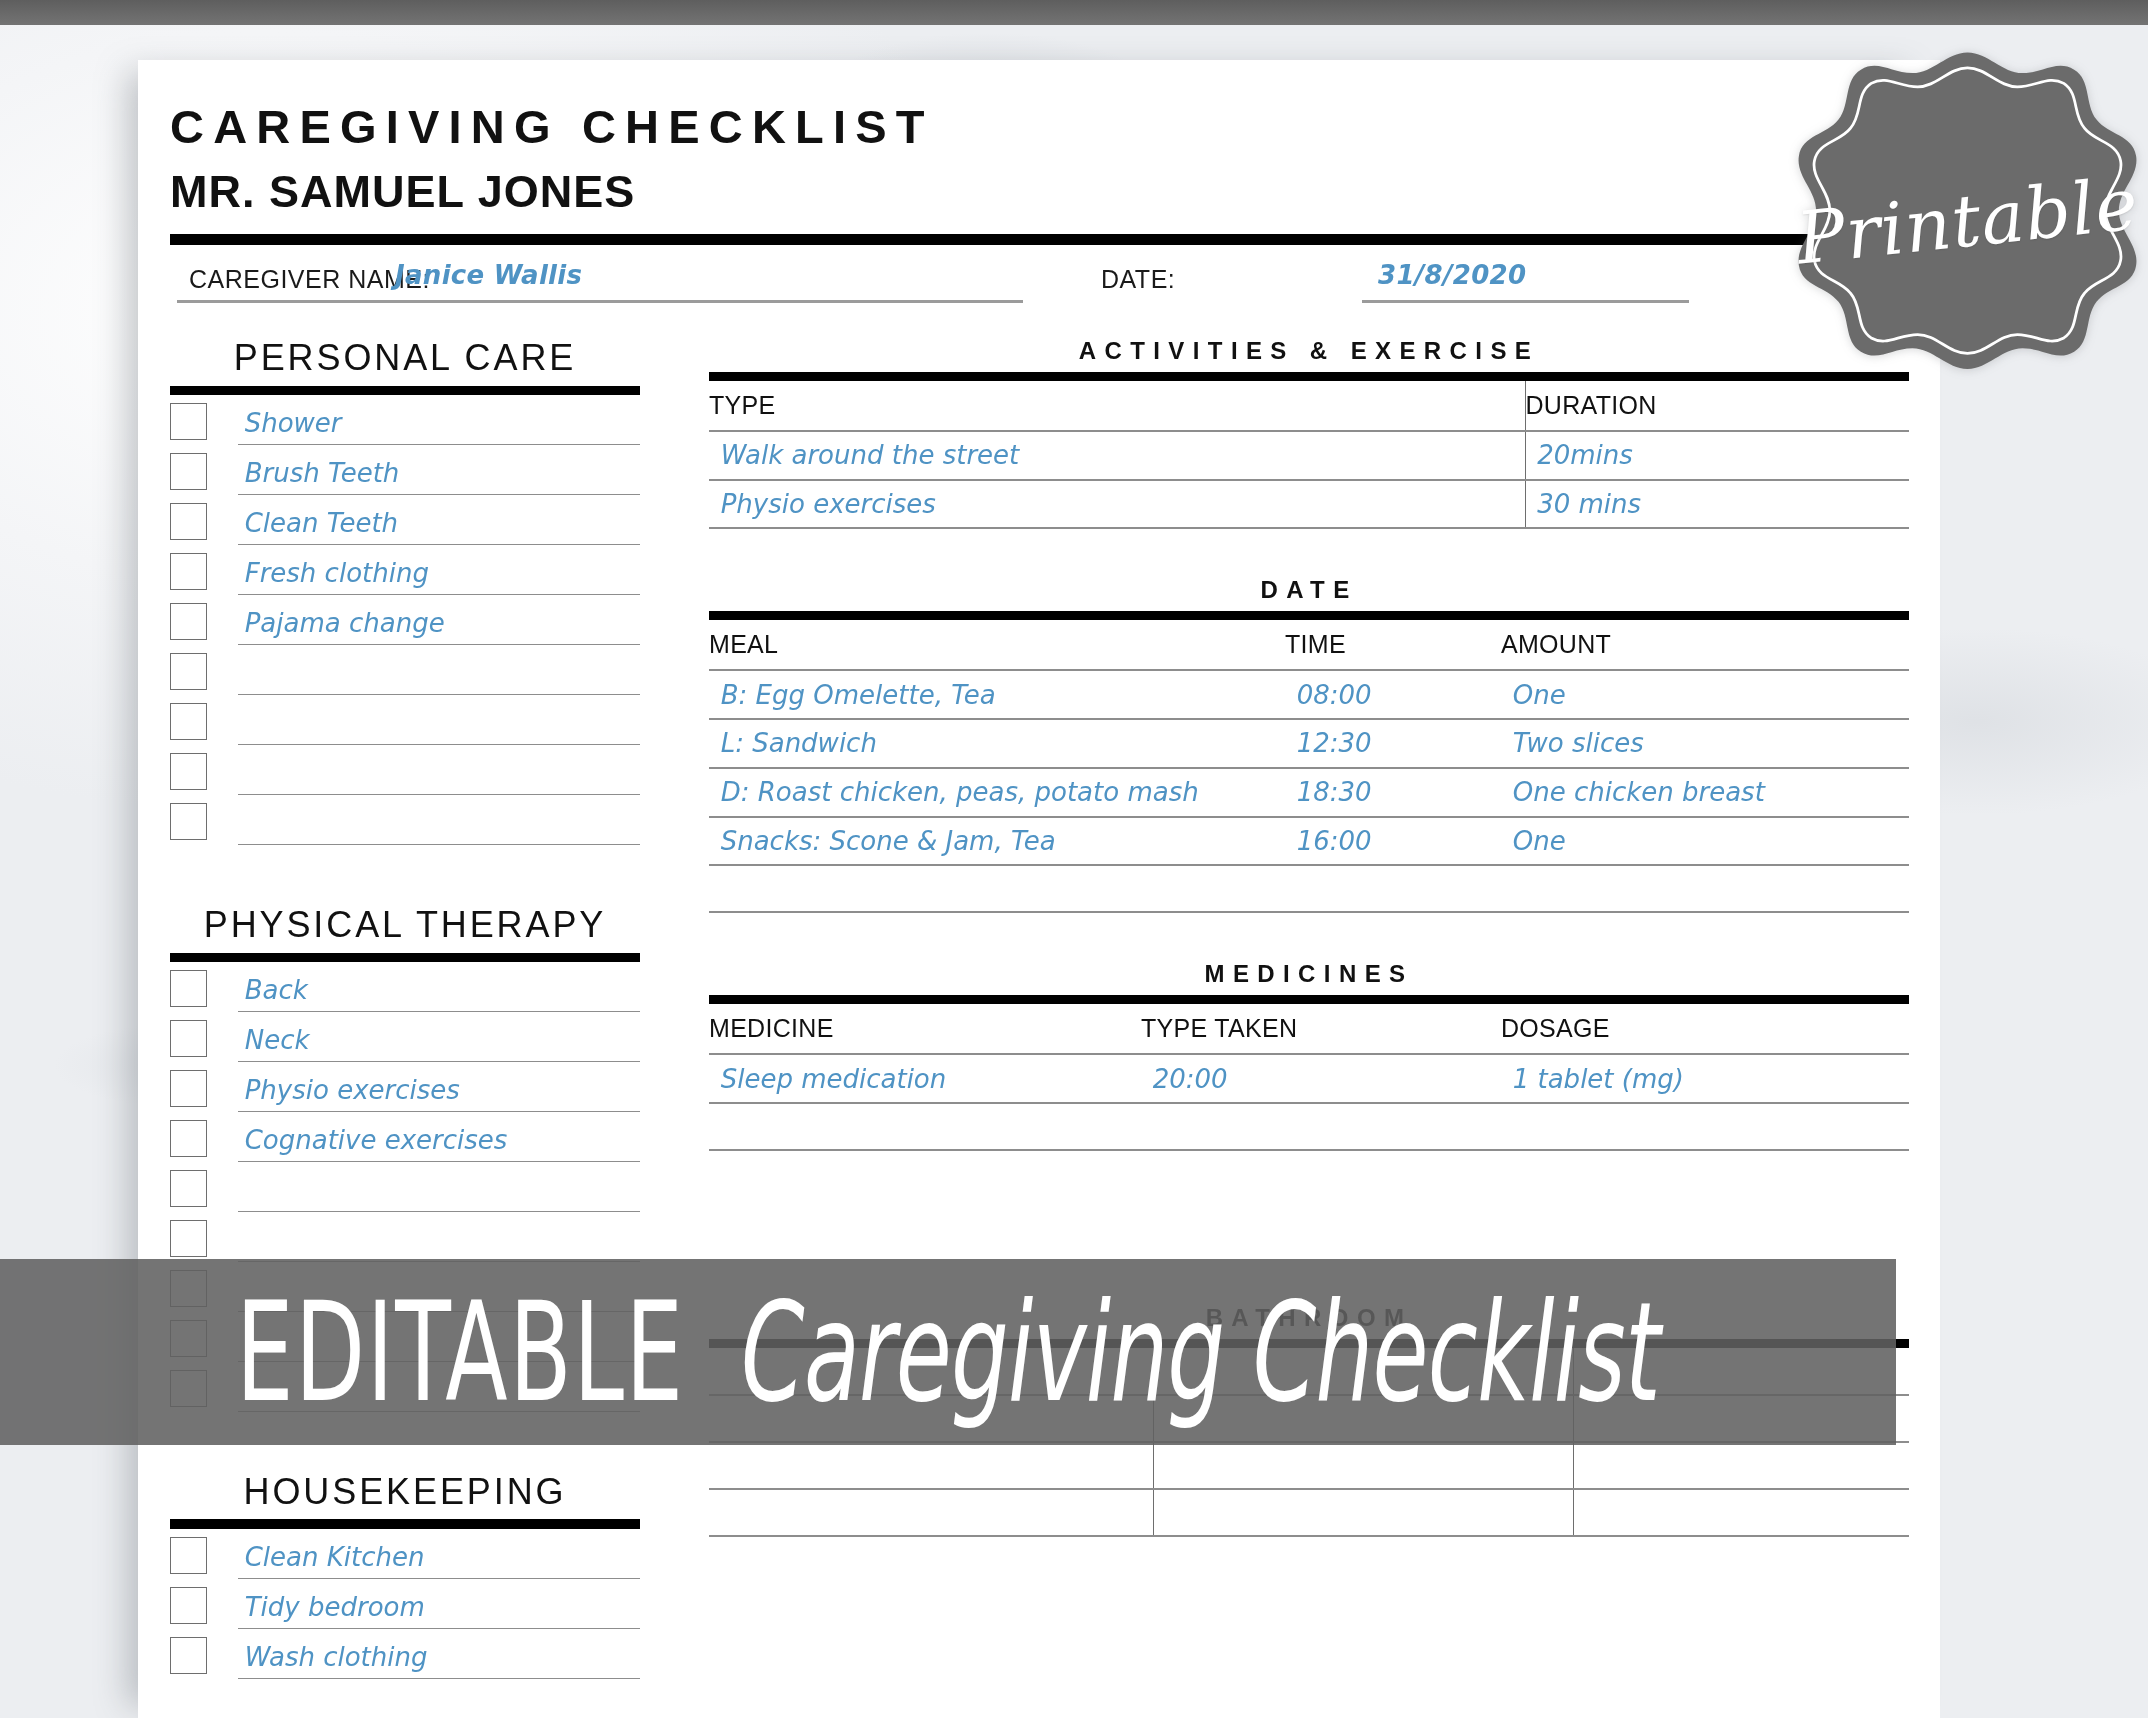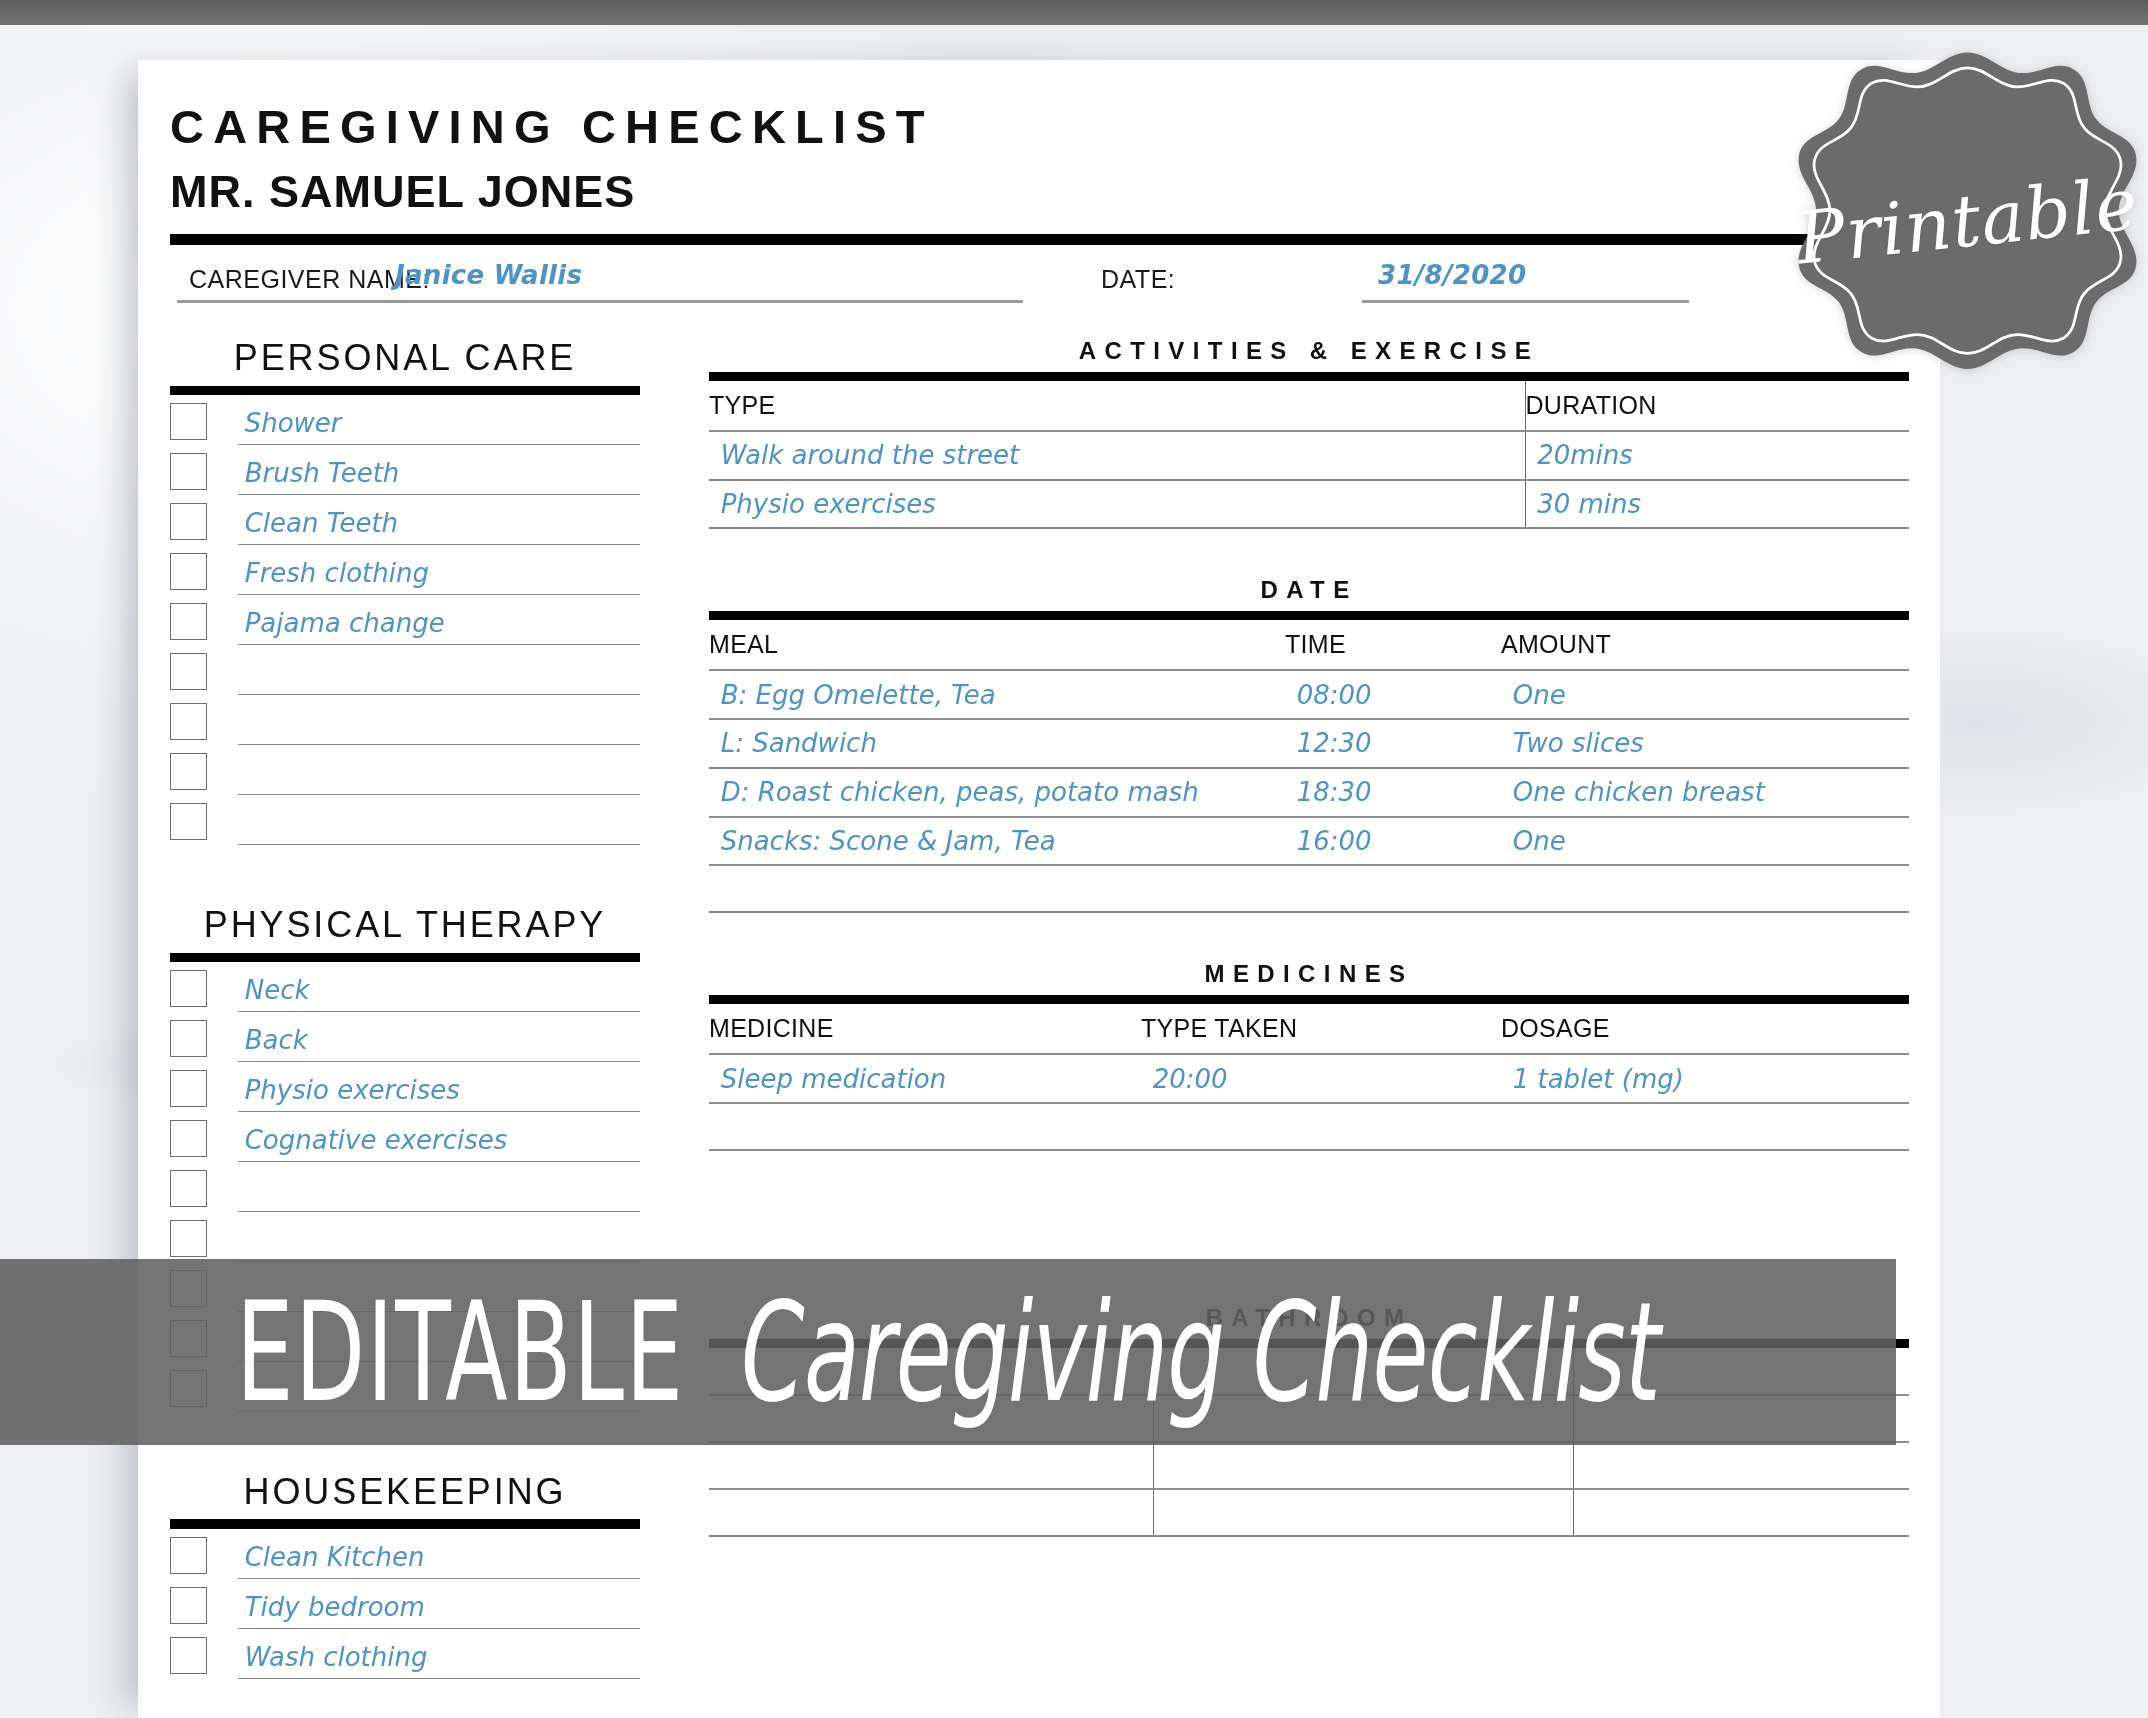--- a/index.html
+++ b/index.html
@@ -267,27 +267,27 @@
 
       <div class="gap-lg"></div>
 
       <div class="sec">
         <div class="sec-title plain">PHYSICAL THERAPY</div>
         <div class="sec-rule"></div>
 
         <div class="check-row">
           <div class="check-box"></div>
           <div class="check-line">
+            <span class="check-text">Back</span>
+          </div>
+        </div>
+        <div class="check-row">
+          <div class="check-box"></div>
+          <div class="check-line">
             <span class="check-text">Neck</span>
-          </div>
-        </div>
-        <div class="check-row">
-          <div class="check-box"></div>
-          <div class="check-line">
-            <span class="check-text">Back</span>
           </div>
         </div>
         <div class="check-row">
           <div class="check-box"></div>
           <div class="check-line">
             <span class="check-text">Physio exercises</span>
           </div>
         </div>
         <div class="check-row">
           <div class="check-box"></div>

